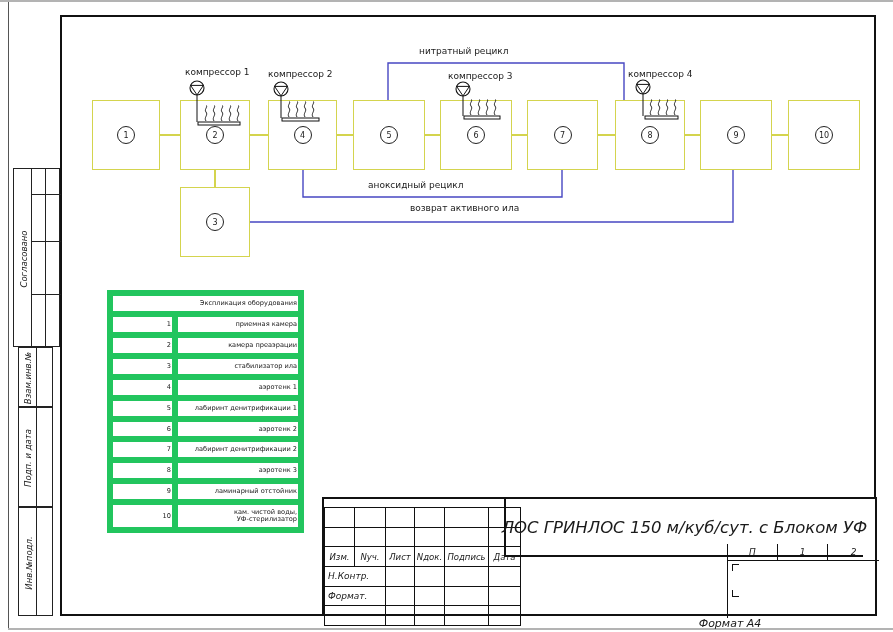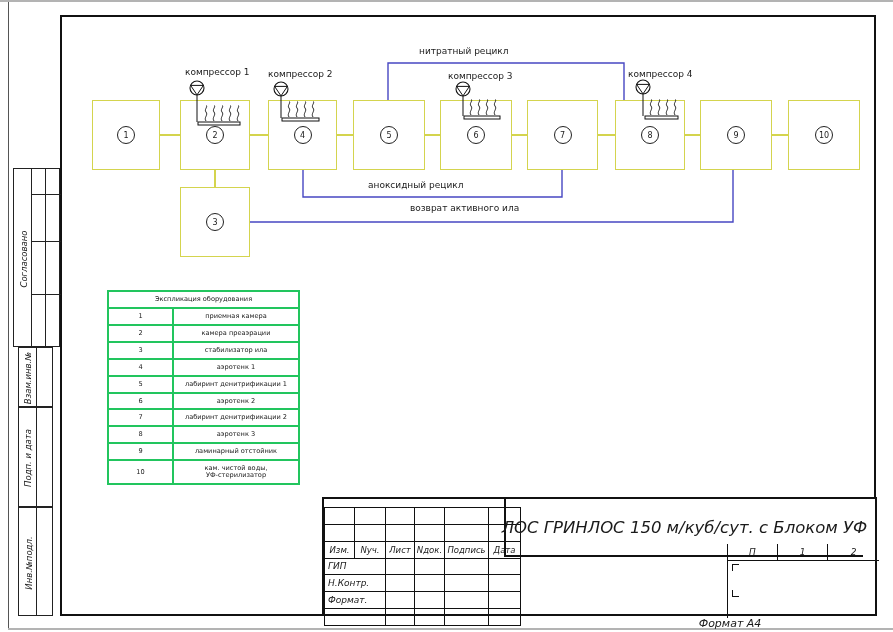--- a/index.html
+++ b/index.html
@@ -23,21 +23,21 @@
   .numcircle{width:16px;height:16px;border:1px solid #222;border-radius:50%;
              display:flex;align-items:center;justify-content:center;font-size:8px;background:#fff;}
   .conn{position:absolute;height:1.5px;background:var(--tank,#d4d44e);}
   .connv{position:absolute;width:1.5px;background:var(--tank,#d4d44e);}
   .dlabel{position:absolute;font-size:9px;white-space:nowrap;}
   .flabel{position:absolute;font-size:9px;white-space:nowrap;}
   svg.overlay{position:absolute;left:0;top:0;pointer-events:none;}
   
   table.eq{position:absolute;left:107px;top:290px;width:191px;border-collapse:collapse;
            table-layout:fixed;font-size:6.6px;line-height:1.05;}
-  table.eq td{border:2px solid #22c55e;padding:4px 1px;text-align:center;overflow:hidden;}
+  table.eq td{border:6px solid #22c55e;padding:4px 1px;text-align:right;overflow:hidden;}
   table.eq tr{height:7.5px;}
   table.eq tr.hT{height:8px;} table.eq tr.h15{height:15px;} table.eq tr.h21{height:21px;}
   
   .tblock{border:2px solid #111;box-sizing:border-box;background:#fff;}
   table.tbgrid{position:absolute;left:0;top:8px;width:196px;height:119px;border-collapse:collapse;table-layout:fixed;}
   table.tbgrid td{border:1px solid #111;padding:0;font-style:italic;font-size:8.5px;text-align:center;overflow:hidden;white-space:nowrap;}
   table.tbgrid tr{height:15px;}
   table.tbgrid td.role{text-align:left;padding-left:3px;font-size:9px;}
   .tb-title{border-left:2px solid #111;border-bottom:2px solid #111;box-sizing:border-box;
             display:flex;align-items:center;justify-content:center;font-style:italic;font-size:16.5px;white-space:nowrap;}
@@ -264,27 +264,20 @@
           </tr>
       <tr>
         <td>Изм.</td>
         <td>Nуч.</td>
         <td>Лист</td>
         <td>Nдок.</td>
         <td>Подпись</td>
         <td>Дата</td>
       </tr>
       <tr>
-            <td colspan="2" class="role">ГИП</td>
-            <td></td>
-            <td></td>
-            <td></td>
-            <td></td>
-          </tr>
-      <tr>
             <td colspan="2" class="role">Н.Контр.</td>
             <td></td>
             <td></td>
             <td></td>
             <td></td>
           </tr>
       <tr>
             <td colspan="2" class="role">Формат.</td>
             <td></td>
             <td></td>

